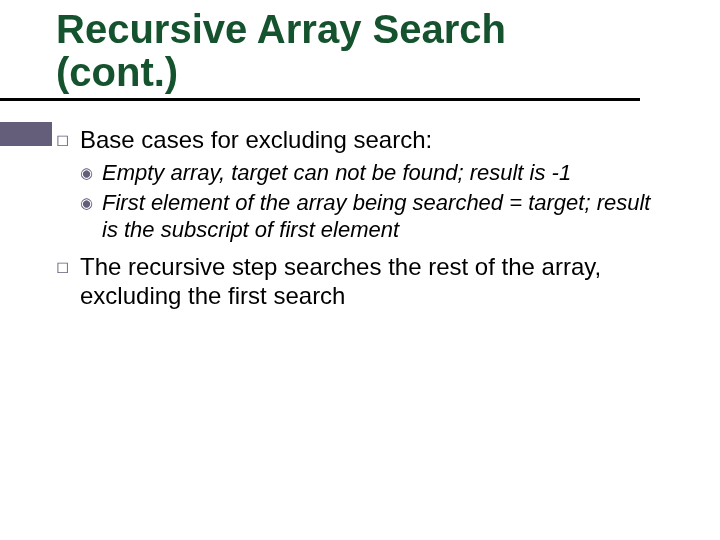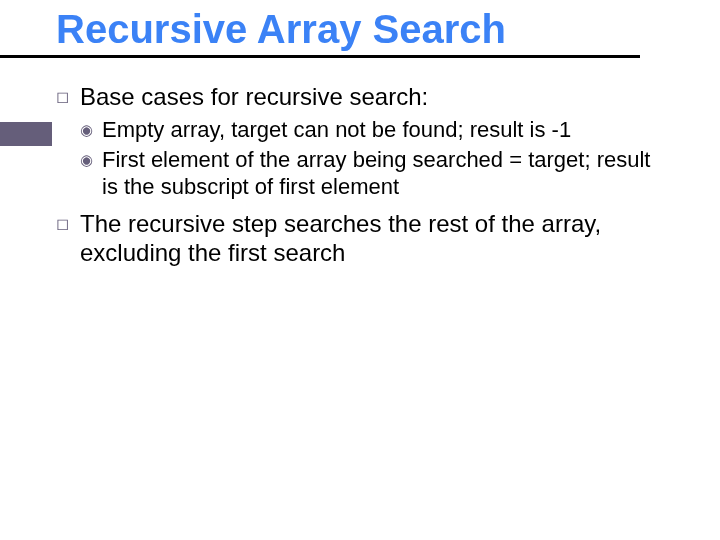--- a/index.html
+++ b/index.html
@@ -19,21 +19,21 @@
     box-sizing: border-box;
   }
   .title-block {
     margin: 8px 0 0 56px;
     width: 620px;
   }
   .title-text {
     font-size: 40px;
     font-weight: bold;
     line-height: 1.08;
-    color: #3b82f6;
+    color: #14532d;
   }
   .title-rule {
     margin-top: 4px;
     border: none;
     border-top: 3px solid #000;
     width: 640px;
     margin-left: -56px;
   }
   .accent-bar {
     position: absolute;
@@ -75,41 +75,43 @@
   }
   .lvl2 .bullet {
     flex: 0 0 auto;
     width: 22px;
     font-size: 15px;
     line-height: 27px;
     color: #655e7a;
   }
   .lvl2 .txt {
     flex: 1;
+    font-style: italic;
   }
 </style>
 </head>
 <body>
 
 <div class="slide">
 
   <div class="title-block">
     <div class="title-text">
       <span>Recursive Array Search</span><br>
+      <span>(cont.)</span>
     </div>
     <hr class="title-rule">
   </div>
 
   <div class="accent-bar"></div>
 
   <div class="body">
 
     <div class="lvl1">
       <span class="bullet">◻</span>
-      <span class="txt">Base cases for recursive search:</span>
+      <span class="txt">Base cases for excluding search:</span>
     </div>
 
     <div class="sub">
       <div class="lvl2">
         <span class="bullet">◉</span>
         <span class="txt">Empty array, target can not be found; result is -1</span>
       </div>
       <div class="lvl2">
         <span class="bullet">◉</span>
         <span class="txt">First element of the array being searched = target; result is the subscript of first element</span>

